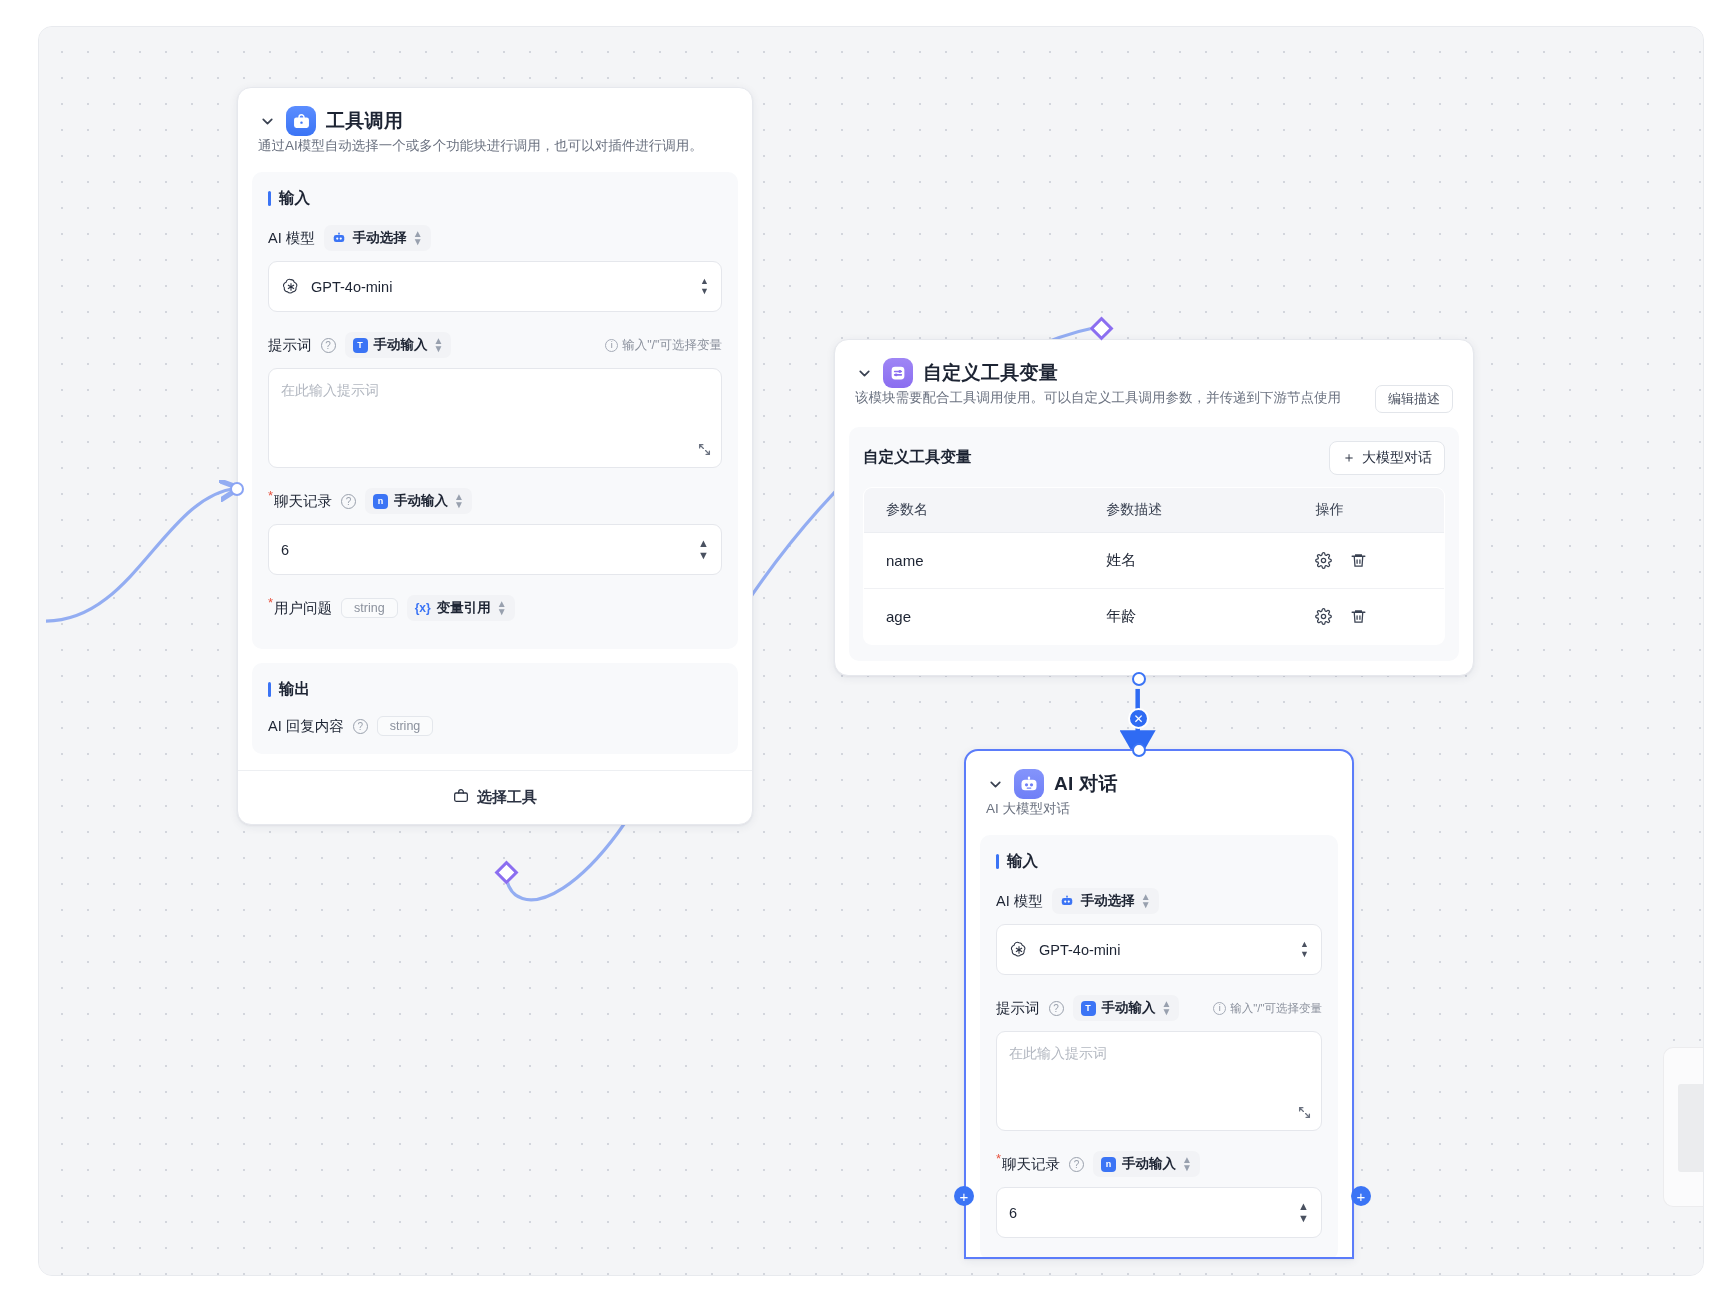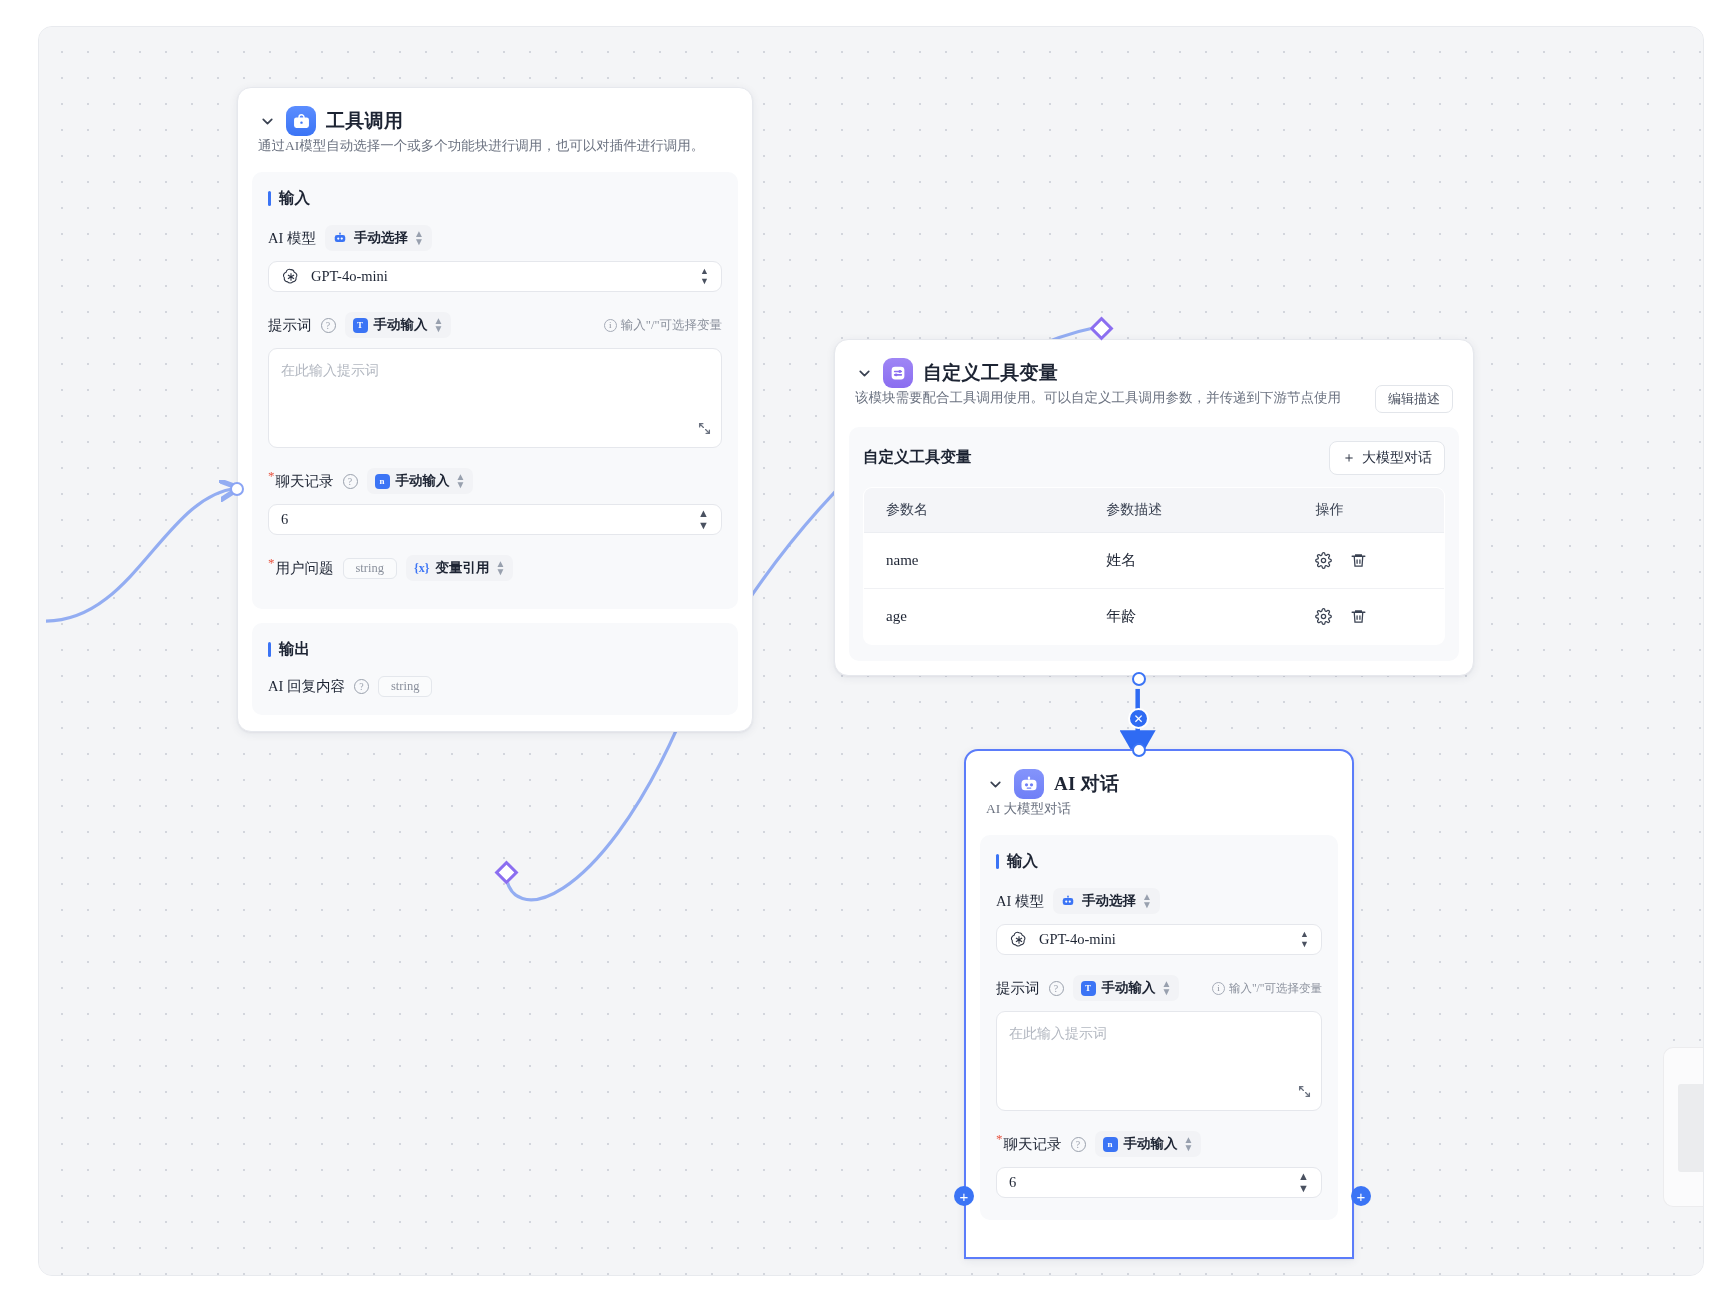--- a/index.html
+++ b/index.html
@@ -38,21 +38,20 @@
   #edges { position: absolute; inset: 0; width: 100%; height: 100%; overflow: visible; }
 
   
   .node {
     position: absolute;
     background: #ffffff;
     border-radius: 14px;
     border: 1px solid #e6e8ed;
     box-shadow: 0 2px 10px rgba(30,41,70,.07), 0 1px 2px rgba(30,41,70,.05);
     overflow: hidden;
-    font-family: Liberation Serif, serif;
   }
   .node.selected { border: 2px solid #5b7cfa; }
 
   .node-head { padding: 18px 20px 0 20px; }
   .node-title-row { display: flex; align-items: center; gap: 10px; }
   .caret {
     width: 18px; height: 18px; flex: none;
     display: flex; align-items: center; justify-content: center;
     color: #3a4252; cursor: pointer;
   }
@@ -120,21 +119,21 @@
     display: inline-flex; align-items: center; gap: 4px; white-space: nowrap;
   }
   .hint .i-circ {
     width: 13px; height: 13px; border: 1px solid #a6acb8; border-radius: 50%;
     display: inline-flex; align-items: center; justify-content: center; font-size: 9px;
   }
 
   
   .ctl {
     background: #fff; border: 1px solid #e5e7ec; border-radius: 9px;
-    height: 31px; display: flex; align-items: center; gap: 1px;
+    height: 51px; display: flex; align-items: center; gap: 1px;
     padding: 0 12px; font-size: 14.5px; color: #1d2433; margin-bottom: 20px;
   }
   .ctl .left { display: flex; align-items: center; gap: 10px; flex: 1 1 auto; min-width: 0; }
   .ctl .chev { color: #6b7280; font-size: 11px; }
   .stepper { display: flex; flex-direction: column; gap: 2px; color: #4a5160; }
   .stepper span { font-size: 9px; line-height: .85; }
   .textarea {
     background: #fff; border: 1px solid #e5e7ec; border-radius: 9px;
     height: 100px; padding: 13px 12px; font-size: 14px; color: #b2b7c0;
     position: relative; margin-bottom: 20px;
@@ -361,20 +360,29 @@
 
         <div class="section" style="margin-top:-2px;">
           <div class="section-title">输出</div>
           <div class="out-row">
             <span class="field-label">AI 回复内容</span>
             <span class="q-mark">?</span>
             <span class="type-chip">string</span>
           </div>
         </div>
 
+        <div class="node-footer">
+          <span>
+            <svg width="16" height="16" viewBox="0 0 24 24" fill="none" stroke="#2b3242" stroke-width="1.9" stroke-linecap="round" stroke-linejoin="round">
+                <rect x="2.5" y="7.5" width="19" height="12.5" rx="2.2"></rect>
+                <path d="M8.5 7.5V6a3.5 3.5 0 0 1 7 0v1.5"></path>
+              </svg>
+          </span>
+          <span>选择工具</span>
+        </div>
       </div>
 
       <div class="handle" style="left:191px; top:455px;"></div>
       <div class="diamond" style="left:459px; top:837px;"></div>
 
       <div class="node" style="left:795px; top:312px; width:640px;">
         <div class="node-head">
           <div class="node-title-row">
             <span class="caret">
               <svg width="17" height="17" viewBox="0 0 24 24" fill="none" stroke="currentColor" stroke-width="2.4" stroke-linecap="round" stroke-linejoin="round">

